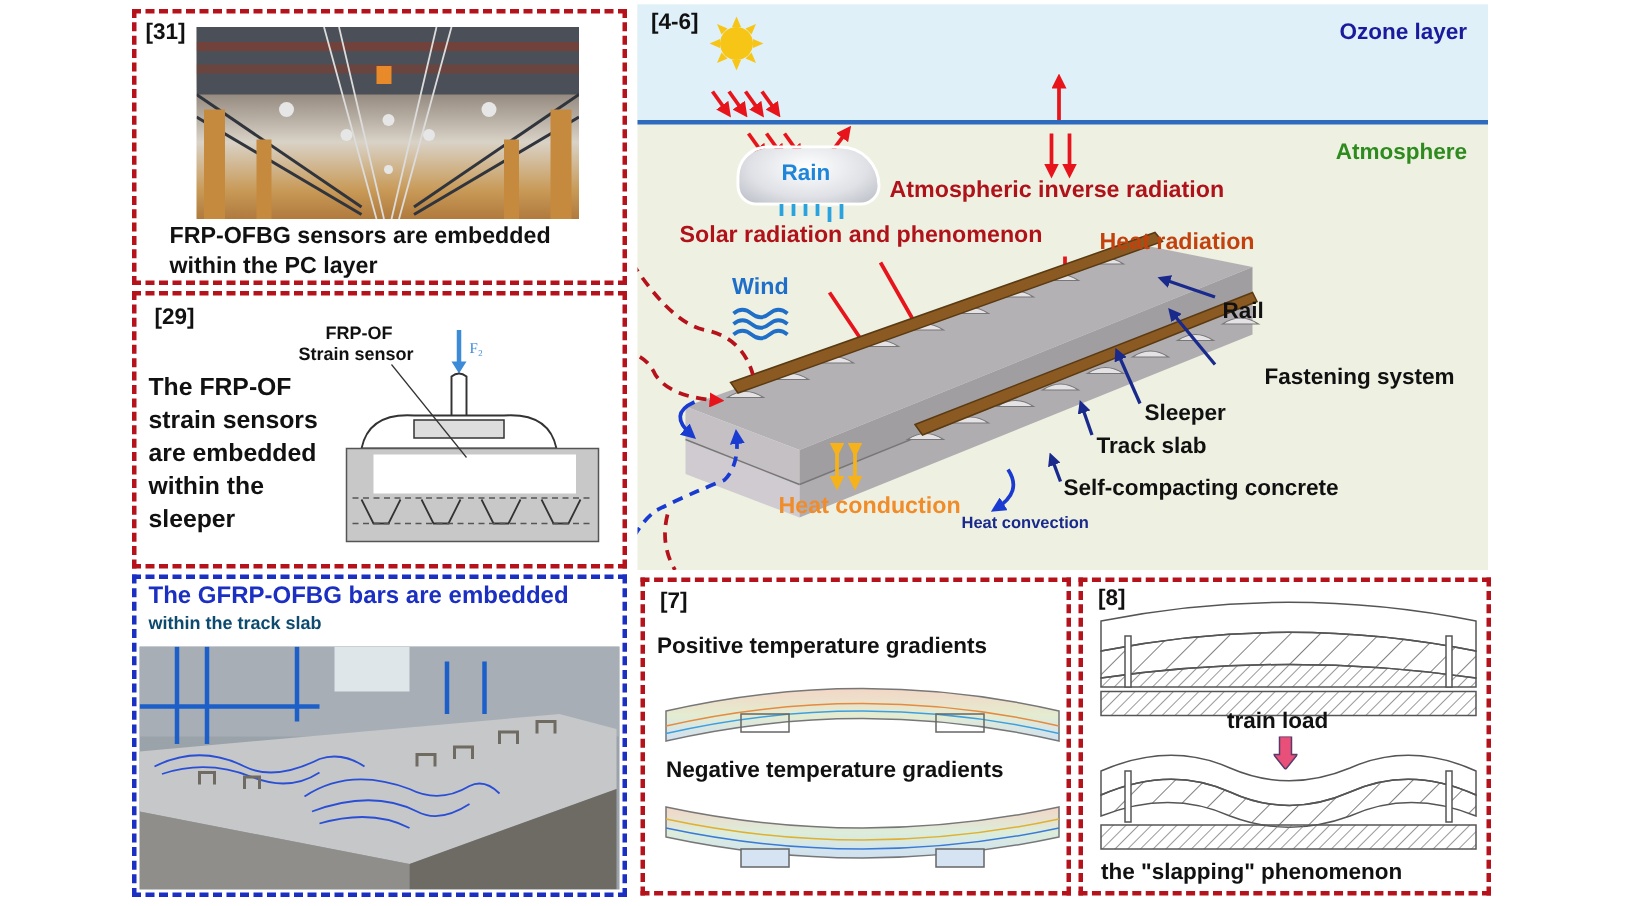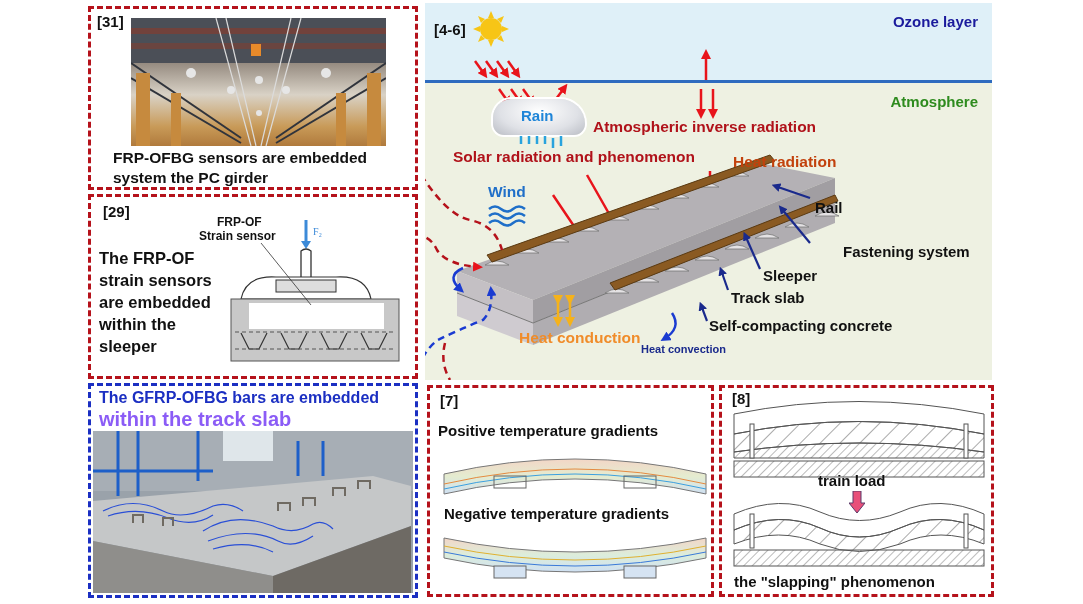--- a/index.html
+++ b/index.html
@@ -45,21 +45,21 @@
       <rect x="120" y="26" width="10" height="12" fill="#e88a2a"></rect>
       <g fill="#c68a3e">
         <rect x="5" y="55" width="14" height="73"></rect>
           <rect x="236" y="55" width="14" height="73"></rect>
         <rect x="40" y="75" width="10" height="53"></rect>
           <rect x="205" y="75" width="10" height="53"></rect>
       </g>
     </svg>
   </div>
   <div class="lbl" style="left:22px; top:140px; font-size:15.5px; color:#111;">FRP-OFBG sensors are embedded</div>
-  <div class="lbl" style="left:22px; top:160px; font-size:15.5px; color:#111;">system the PC girder</div>
+  <div class="lbl" style="left:22px; top:160px; font-size:15.5px; color:#111;">within the PC layer</div>
 </div>
 
 <div class="abs panel-red" style="left:88px; top:194px; width:330px; height:185px;">
   <span class="abs ref" style="left:12px; top:6px;">[29]</span>
   <div class="lbl" style="left:126px; top:18px; font-size:12px; color:#111;">FRP-OF</div>
   <div class="lbl" style="left:108px; top:32px; font-size:12px; color:#111;">Strain sensor</div>
   <div class="abs" style="left:8px; top:50px; font-size:16.5px; font-weight:bold; line-height:22px; color:#111;">
     <div>The FRP-OF</div>
     <div>strain sensors</div>
     <div>are embedded</div>
@@ -77,21 +77,21 @@
     <path d="M20,118 l8,16 h10 l8,-16 M60,118 l8,16 h10 l8,-16 M100,118 l8,16 h10 l8,-16 M140,118 l8,16 h10 l8,-16" stroke="#333" fill="none" stroke-width="1.2"></path>
     <line x1="14" y1="117" x2="175" y2="117" stroke="#555" stroke-dasharray="4,3"></line>
     <line x1="14" y1="134" x2="175" y2="134" stroke="#555" stroke-dasharray="4,3"></line>
     <line x1="40" y1="28" x2="90" y2="90" stroke="#333" stroke-width="0.8"></line>
     <text x="92" y="20" font-size="10" fill="#3c8ad8" font-family="Liberation Serif, serif">F₂</text>
   </svg>
 </div>
 
 <div class="abs panel-blue" style="left:88px; top:383px; width:330px; height:215px;">
   <div class="lbl" style="left:8px; top:3px; font-size:16px; color:#1b2fc2;">The GFRP-OFBG bars are embedded</div>
-  <div class="lbl" style="left:8px; top:22px; font-size:20px; color:#8b5cf6;">within the track slab</div>
+  <div class="lbl" style="left:8px; top:22px; font-size:12px; color:#0c4a6e;">within the track slab</div>
   <div class="photo" style="left:2px; top:45px; width:320px; height:162px; background:#9aa2aa;">
     <svg width="320" height="162">
       <rect x="0" y="0" width="320" height="60" fill="#a7aeb5"></rect>
       <rect x="130" y="0" width="50" height="30" fill="#dfe6ea"></rect>
       <g stroke="#1d5fc9" stroke-width="3" fill="none">
         <line x1="25" y1="0" x2="25" y2="65"></line>
           <line x1="45" y1="0" x2="45" y2="65"></line>
         <line x1="0" y1="40" x2="120" y2="40"></line>
           <line x1="105" y1="0" x2="105" y2="50"></line>
         <line x1="205" y1="10" x2="205" y2="45"></line>
@@ -116,21 +116,21 @@
           <path d="M185,80 v-8 h12 v8"></path>
       </g>
     </svg>
   </div>
 </div>
 
 <div class="abs" style="left:425px; top:3px; width:567px; height:377px; background:#eef1e2;">
   <div class="abs" style="left:0; top:0; width:567px; height:77px; background:#dff0f8;"></div>
   <div class="abs" style="left:0; top:77px; width:567px; height:3px; background:#2e6bbf;"></div>
 
-  <span class="abs ref" style="left:9px; top:18px;">[4-6]</span>
+  <span class="abs ref" style="left:9px; top:3px;">[4-6]</span>
   <svg class="abs" style="left:48px; top:6px;" width="36" height="40">
     <g fill="#f7c516">
       <circle cx="18" cy="20" r="11"></circle>
       <polygon points="18,2 21,9 15,9"></polygon>
         <polygon points="18,38 21,31 15,31"></polygon>
       <polygon points="0,20 7,17 7,23"></polygon>
         <polygon points="36,20 29,17 29,23"></polygon>
       <polygon points="5,7 12,10 8,14"></polygon>
         <polygon points="31,7 24,10 28,14"></polygon>
       <polygon points="5,33 12,30 8,26"></polygon>

